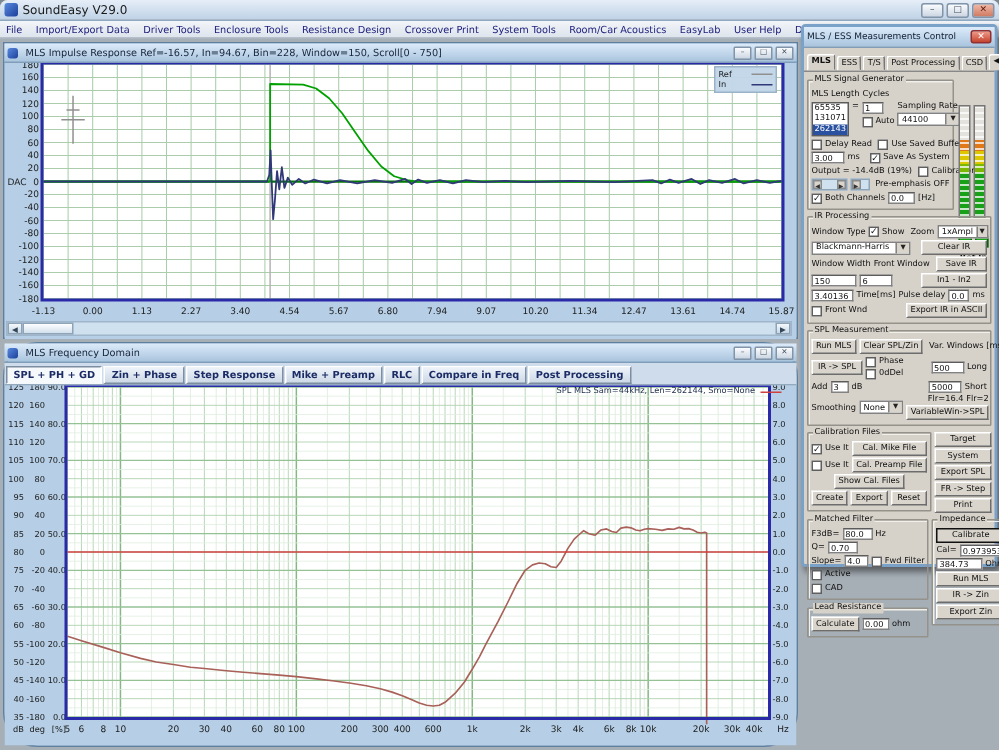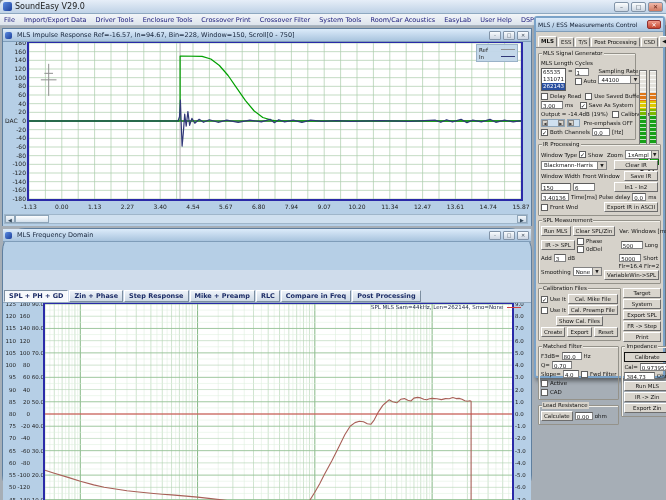--- a/index.html
+++ b/index.html
@@ -20,21 +20,21 @@
   #menubar span{font-size:6.5px;color:#20207e;margin-right:9px;white-space:nowrap;}
   
   .child{position:absolute;background:#b6cfe6;border:1px solid #5f7f9f;box-sizing:border-box;}
   .child-titlebar{height:13px;background:linear-gradient(#dcebfa,#a9c4de);border-bottom:1px solid #7f9db9;
     display:flex;align-items:center;padding:0 2px;box-sizing:border-box;}
   .child-titlebar .ttl{font-size:6.5px;color:#16243a;margin-left:2px;white-space:nowrap;overflow:hidden;}
   .cbtn{width:12px;height:9px;border:1px solid #8294a8;border-radius:1px;background:linear-gradient(#fafcfe,#ccd6e2);
     font-size:5px;line-height:7px;text-align:center;color:#43505e;box-sizing:border-box;}
   .child-content{position:relative;}
   
-  #freq-tabs{height:33px;background:#cfdceb;display:flex;align-items:flex-end;padding:1px 1px 0 1px;box-sizing:border-box;border-bottom:1px solid #93a9bd;margin-top:28px;}
+  #freq-tabs{height:15px;background:#cfdceb;display:flex;align-items:flex-end;padding:1px 1px 0 1px;box-sizing:border-box;border-bottom:1px solid #93a9bd;}
   #freq-tabs span{font-size:6.5px;font-weight:bold;color:#1c2c66;background:linear-gradient(#eef3f9,#cdd9e6);
     border:1px solid;border-color:#ffffff #7c8ea0 #7c8ea0 #ffffff;padding:1px 4px;margin-right:1px;white-space:nowrap;}
   #freq-tabs span.active{background:#f6f9fc;border-color:#7c8ea0 #ffffff #f6f9fc #7c8ea0;}
   
   .badge{position:absolute;background:#fdf34a;border:1px solid #2d2da0;font-weight:bold;white-space:nowrap;z-index:5;}
   #imp-title-badge{left:204px;top:-10px;border-width:2px;border-radius:7px;padding:0 10px;font-size:7px;line-height:9px;color:#202066;}
   #imp-dist-badge{left:30px;top:146px;padding:0 3px;font-size:6.5px;line-height:9px;color:#9c1f1f;}
   #imp-legend{position:absolute;right:13px;top:2px;width:36px;background:rgba(193,214,233,.95);border:1px solid #9ab2c8;padding:1px 2px;z-index:5;}
   .legrow{display:flex;align-items:center;justify-content:space-between;height:7px;}
   .legrow .t{font-size:5.5px;color:#222;}
@@ -101,22 +101,22 @@
       <span class="winbtn">□</span>
       <span class="winbtn close">✕</span>
     </span>
   </div>
 
   <div id="menubar">
       <span>File</span>
       <span>Import/Export Data</span>
       <span>Driver Tools</span>
       <span>Enclosure Tools</span>
+      <span>Resistance Design</span>
       <span>Crossover Print</span>
-      <span>Crossover Filter</span>
       <span>System Tools</span>
       <span>Room/Car Acoustics</span>
       <span>EasyLab</span>
       <span>User Help</span>
       <span>DSP Tools</span>
     </div>
 
   <div class="child" id="imp-window" style="left:2px;top:28px;width:530px;height:198px;">
     <div class="child-titlebar">
       <span class="app-icon" style="width:7px;height:7px;"></span>

